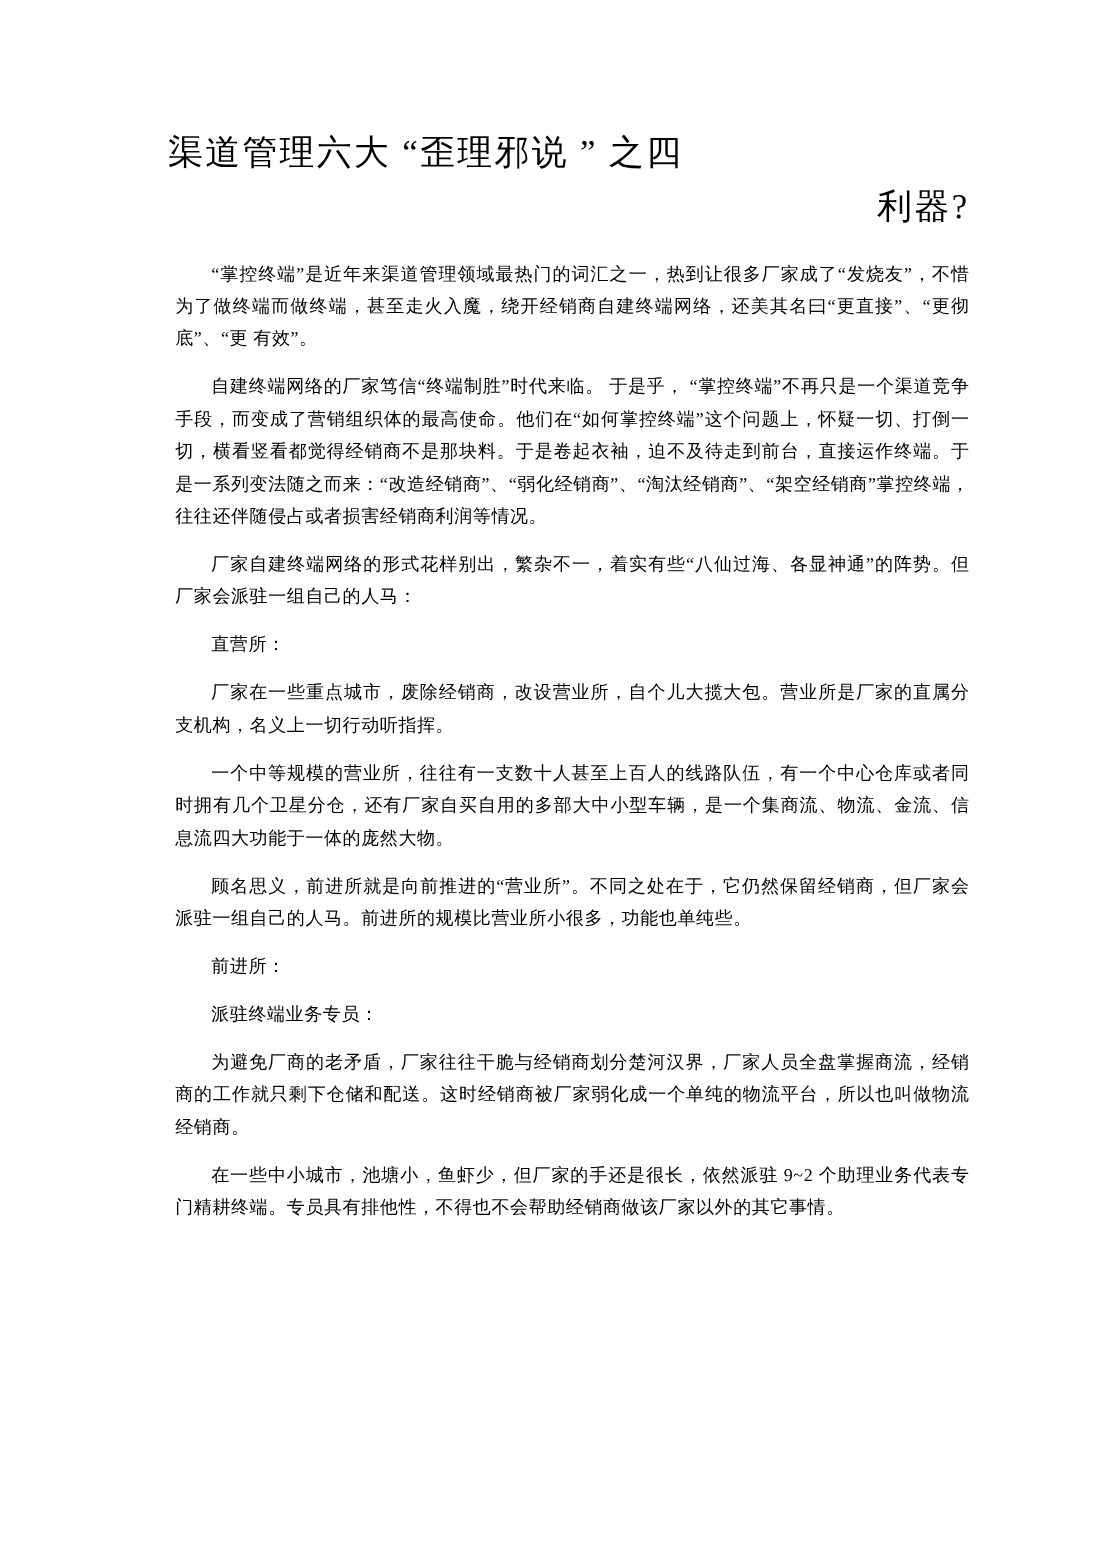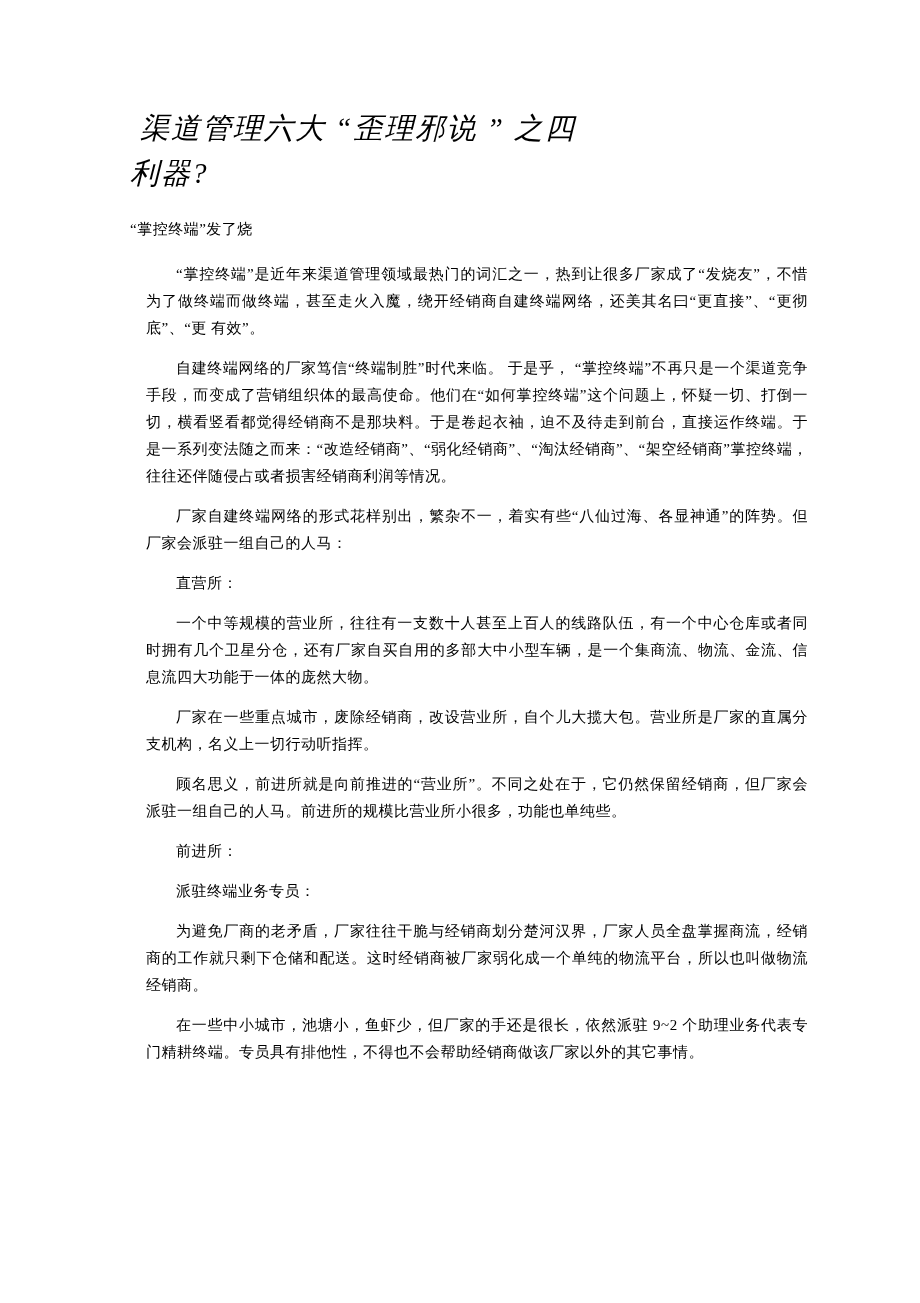--- a/index.html
+++ b/index.html
@@ -18,24 +18,23 @@
     box-sizing: border-box;
     width: 920px;
     padding: 106px 112px 0 130px;
   }
   .title {
     font-size: 29px;
     line-height: 45px;
     font-weight: 400;
     letter-spacing: 2px;
     margin: 0 0 20px 0;
-    font-style: italic;
   }
   .title .l1 { padding-left: 10px; }
-  .title .l3 { text-align: left; }
+  .title .l3 { text-align: right; }
   .content {
     font-size: 15px;
     line-height: 27px;
     text-align: justify;
     letter-spacing: 0.5px;
   }
   .block   { margin: 0 0 13px 16px; }
   .heading { margin: 0 0 18px 0; }
   .indent  { text-indent: 2em; }
 </style>
@@ -43,27 +42,26 @@
 <body>
 
 <div class="doc">
 
   <h1 class="title">
     <div class="l1">渠道管理六大 “歪理邪说 ” 之四</div>
     <div class="l3">利器?</div>
   </h1>
 
   <div class="content">
-    <p class="block heading">“掌控终端”发了烧</p>
     <p class="block indent">“掌控终端”是近年来渠道管理领域最热门的词汇之一，热到让很多厂家成了“发烧友”，不惜为了做终端而做终端，甚至走火入魔，绕开经销商自建终端网络，还美其名曰“更直接”、“更彻底”、“更 有效”。</p>
     <p class="block indent">自建终端网络的厂家笃信“终端制胜”时代来临。 于是乎， “掌控终端”不再只是一个渠道竞争手段，而变成了营销组织体的最高使命。他们在“如何掌控终端”这个问题上，怀疑一切、打倒一切，横看竖看都觉得经销商不是那块料。于是卷起衣袖，迫不及待走到前台，直接运作终端。于是一系列变法随之而来：“改造经销商”、“弱化经销商”、“淘汰经销商”、“架空经销商”掌控终端，往往还伴随侵占或者损害经销商利润等情况。</p>
     <p class="block indent">厂家自建终端网络的形式花样别出，繁杂不一，着实有些“八仙过海、各显神通”的阵势。但厂家会派驻一组自己的人马：</p>
     <p class="block indent">直营所：</p>
+    <p class="block indent">厂家在一些重点城市，废除经销商，改设营业所，自个儿大揽大包。营业所是厂家的直属分支机构，名义上一切行动听指挥。</p>
     <p class="block indent">一个中等规模的营业所，往往有一支数十人甚至上百人的线路队伍，有一个中心仓库或者同时拥有几个卫星分仓，还有厂家自买自用的多部大中小型车辆，是一个集商流、物流、金流、信息流四大功能于一体的庞然大物。</p>
-    <p class="block indent">厂家在一些重点城市，废除经销商，改设营业所，自个儿大揽大包。营业所是厂家的直属分支机构，名义上一切行动听指挥。</p>
     <p class="block indent">顾名思义，前进所就是向前推进的“营业所”。不同之处在于，它仍然保留经销商，但厂家会派驻一组自己的人马。前进所的规模比营业所小很多，功能也单纯些。</p>
     <p class="block indent">前进所：</p>
     <p class="block indent">派驻终端业务专员：</p>
     <p class="block indent">为避免厂商的老矛盾，厂家往往干脆与经销商划分楚河汉界，厂家人员全盘掌握商流，经销商的工作就只剩下仓储和配送。这时经销商被厂家弱化成一个单纯的物流平台，所以也叫做物流经销商。</p>
     <p class="block indent">在一些中小城市，池塘小，鱼虾少，但厂家的手还是很长，依然派驻 9~2 个助理业务代表专门精耕终端。专员具有排他性，不得也不会帮助经销商做该厂家以外的其它事情。</p>
   </div>
 
 </div>
 
 </body></html>

